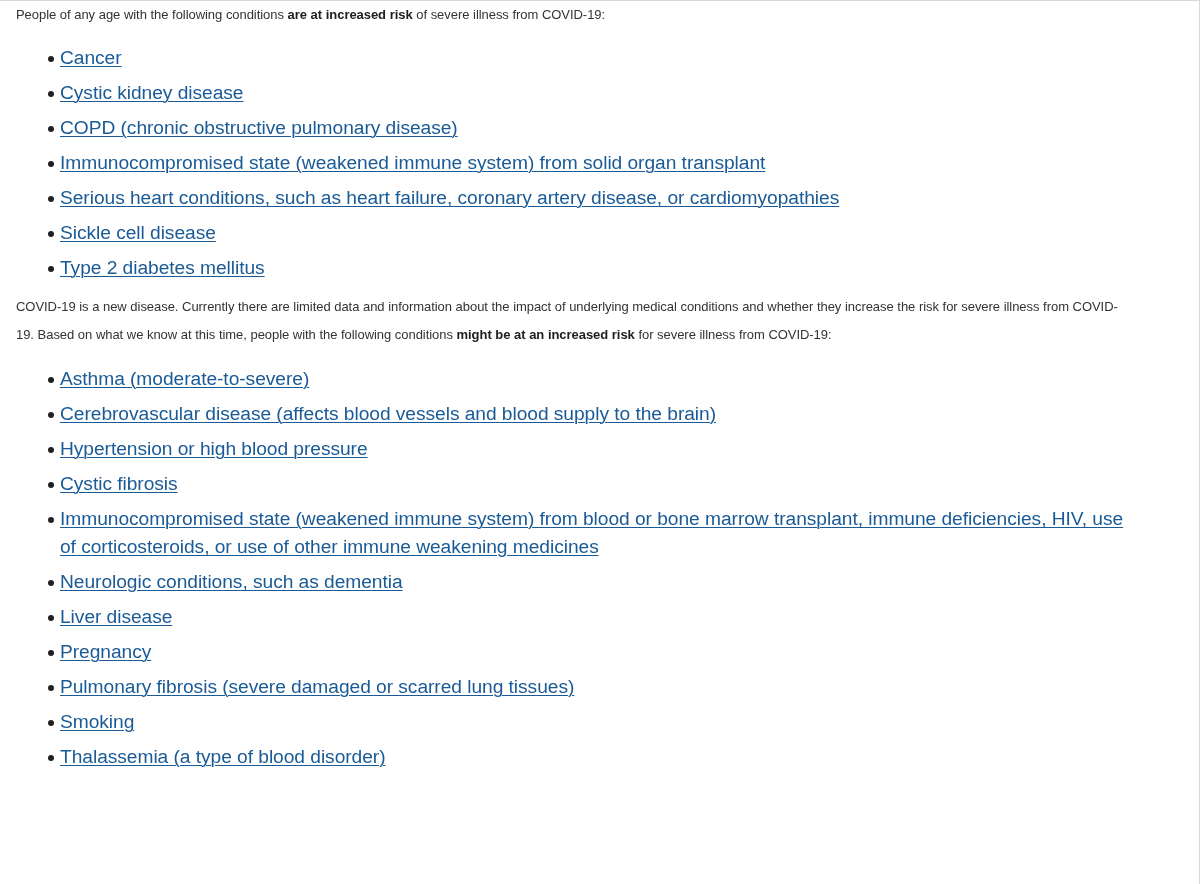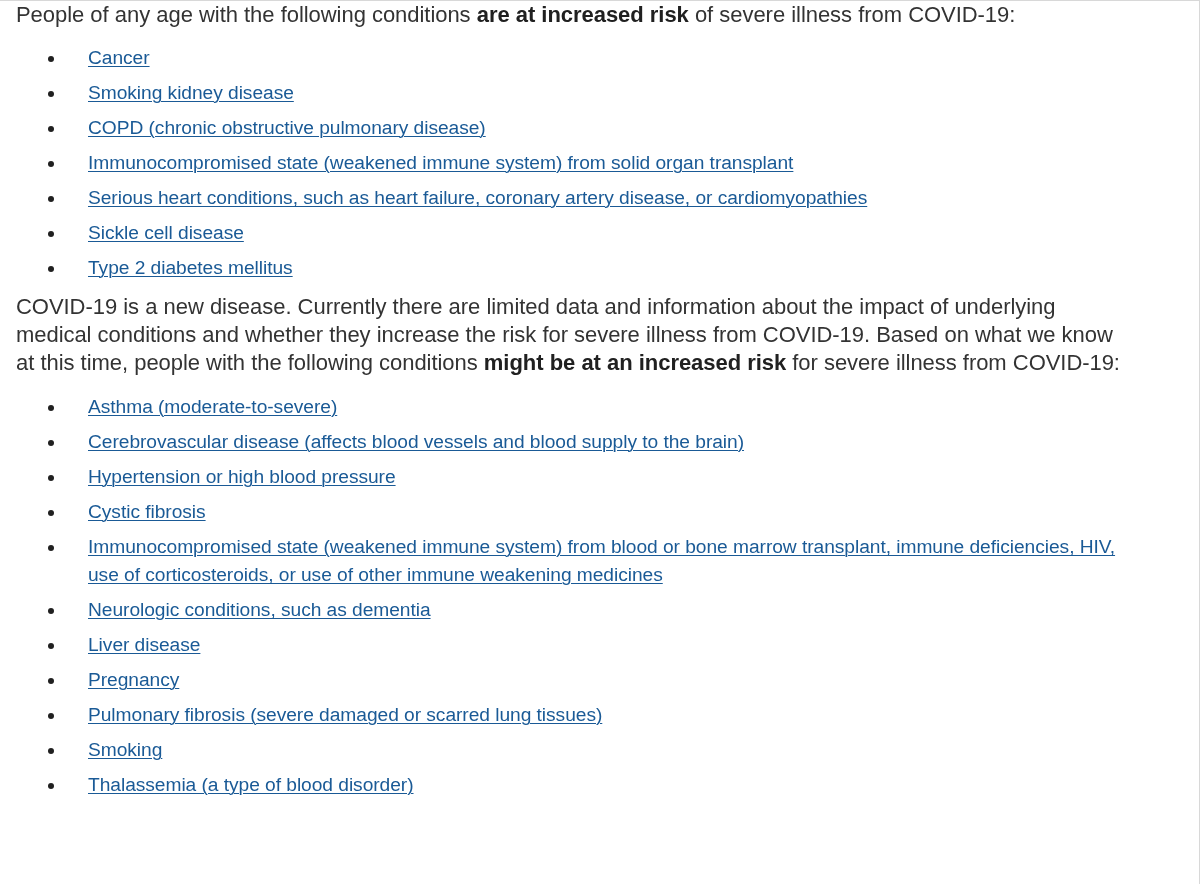--- a/index.html
+++ b/index.html
@@ -31,40 +31,40 @@
     left: 0;
     top: 0;
     width: 1130px;
     padding: 0;
   }
 
   p.para {
     margin: 0;
     padding: 0 0 0 16px;
     color: #333333;
-    font-size: 22px;
+    font-size: 13px;
     line-height: 28px;
     letter-spacing: -0.05px;
     word-spacing: 0.1px;
   }
 
   p.para b {
     font-weight: bold;
     color: #202020;
   }
 
   ul.cond-list {
     list-style: none;
     margin: 0;
     padding: 0;
   }
 
   ul.cond-list li {
     position: relative;
-    padding-left: 88px;
+    padding-left: 60px;
     margin: 0;
     color: #333333;
     font-size: 19.2px;
     line-height: 28px;
   }
 
   ul.cond-list li::before {
     content: "";
     position: absolute;
     left: 48px;
@@ -94,21 +94,21 @@
 </head>
 <body>
 
 <div id="page">
   <div class="content">
 
     <p class="para" id="intro-para"><span>People of any age with the following conditions </span><b>are at increased risk</b><span> of severe illness from COVID-19:</span></p>
 
     <ul class="cond-list" id="list-increased">
       <li><a href="#">Cancer</a></li>
-      <li><a href="#">Smoking kidney disease</a></li>
+      <li><a href="#">Cystic kidney disease</a></li>
       <li><a href="#">COPD (chronic obstructive pulmonary disease)</a></li>
       <li><a href="#">Immunocompromised state (weakened immune system) from solid organ transplant</a></li>
       <li><a href="#">Serious heart conditions, such as heart failure, coronary artery disease, or cardiomyopathies</a></li>
       <li><a href="#">Sickle cell disease</a></li>
       <li><a href="#">Type 2 diabetes mellitus</a></li>
     </ul>
 
     <p class="para" id="mid-para"><span>COVID-19 is a new disease. Currently there are limited data and information about the impact of underlying medical conditions and whether they increase the risk for severe illness from COVID-19. Based on what we know at this time, people with the following conditions </span><b>might be at an increased risk</b><span> for severe illness from COVID-19:</span></p>
 
     <ul class="cond-list" id="list-might">

